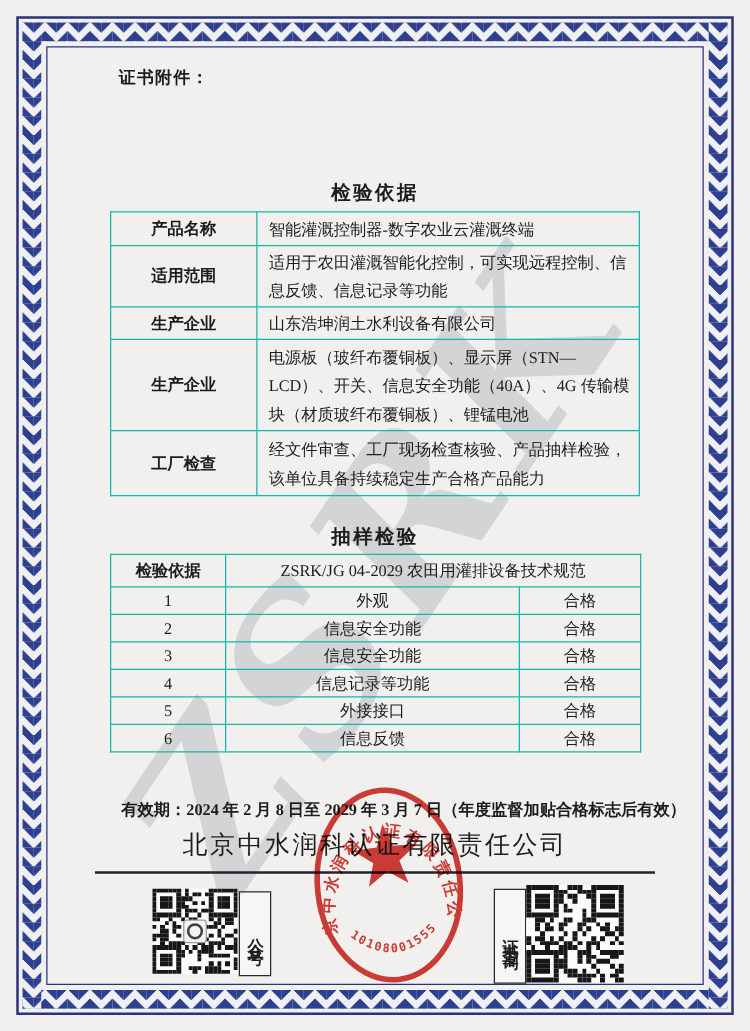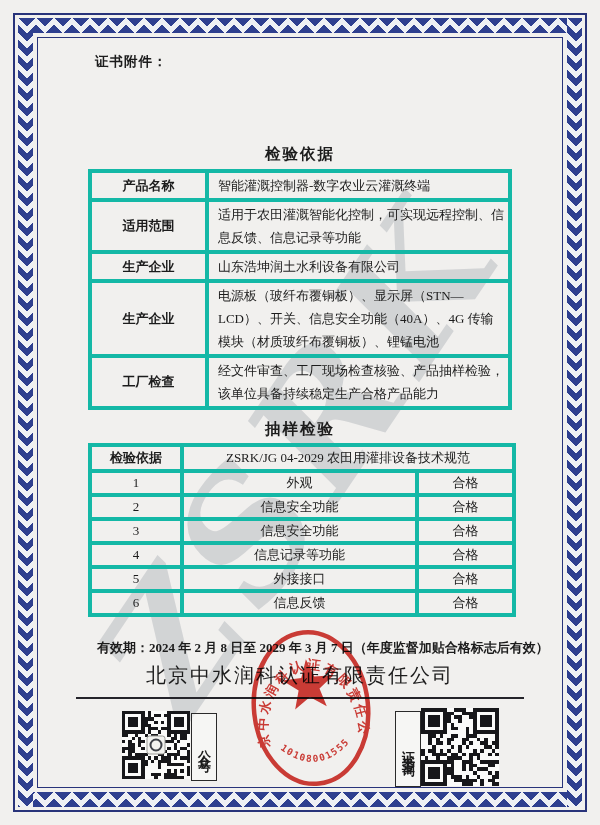--- a/index.html
+++ b/index.html
@@ -36,21 +36,21 @@
   .attach{position:absolute;left:95px;top:53px;font-size:13.5px;font-weight:600;letter-spacing:1px;z-index:2;}
   .title{position:absolute;left:0;right:0;top:85px;text-align:center;
     font-family:"Liberation Sans","DejaVu Sans",sans-serif;
     font-size:27px;font-weight:bold;letter-spacing:3px;z-index:2;}
   .sec{position:absolute;left:0;right:0;text-align:center;font-size:15.5px;font-weight:bold;letter-spacing:2px;z-index:2;}
   .sec1{top:144px;} .sec2{top:419px;}
   
   table{position:absolute;left:88px;border-collapse:collapse;table-layout:fixed;
     width:424px;font-size:13px;z-index:2;background:transparent;}
   .t1{top:169px;} .t2{top:443px;}
-  td,th{border:4px solid #14b8a6;padding:1px 4px;vertical-align:middle;font-weight:normal;}
+  td,th{border:1px solid #14b8a6;padding:1px 4px;vertical-align:middle;font-weight:normal;}
   .lab{text-align:center;font-weight:600;}
   .val{text-align:left;padding-left:9px;line-height:23px;}
   .ctr{text-align:center;}
   .t1 col.c-lab{width:117px;}
   .t2 col.c1{width:92px;} .t2 col.c2{width:235px;} .t2 col.c3{width:97px;}
   
   .validity{position:absolute;left:97px;top:639px;font-size:13px;font-weight:600;z-index:2;}
   .company{position:absolute;left:0;right:0;top:662px;text-align:center;font-size:20px;letter-spacing:2px;z-index:2;}
   .signline{position:absolute;left:76px;top:697px;width:448px;height:2px;background:#24242a;z-index:2;}
   .qr{position:absolute;background:#fbfbfa;z-index:2;}

